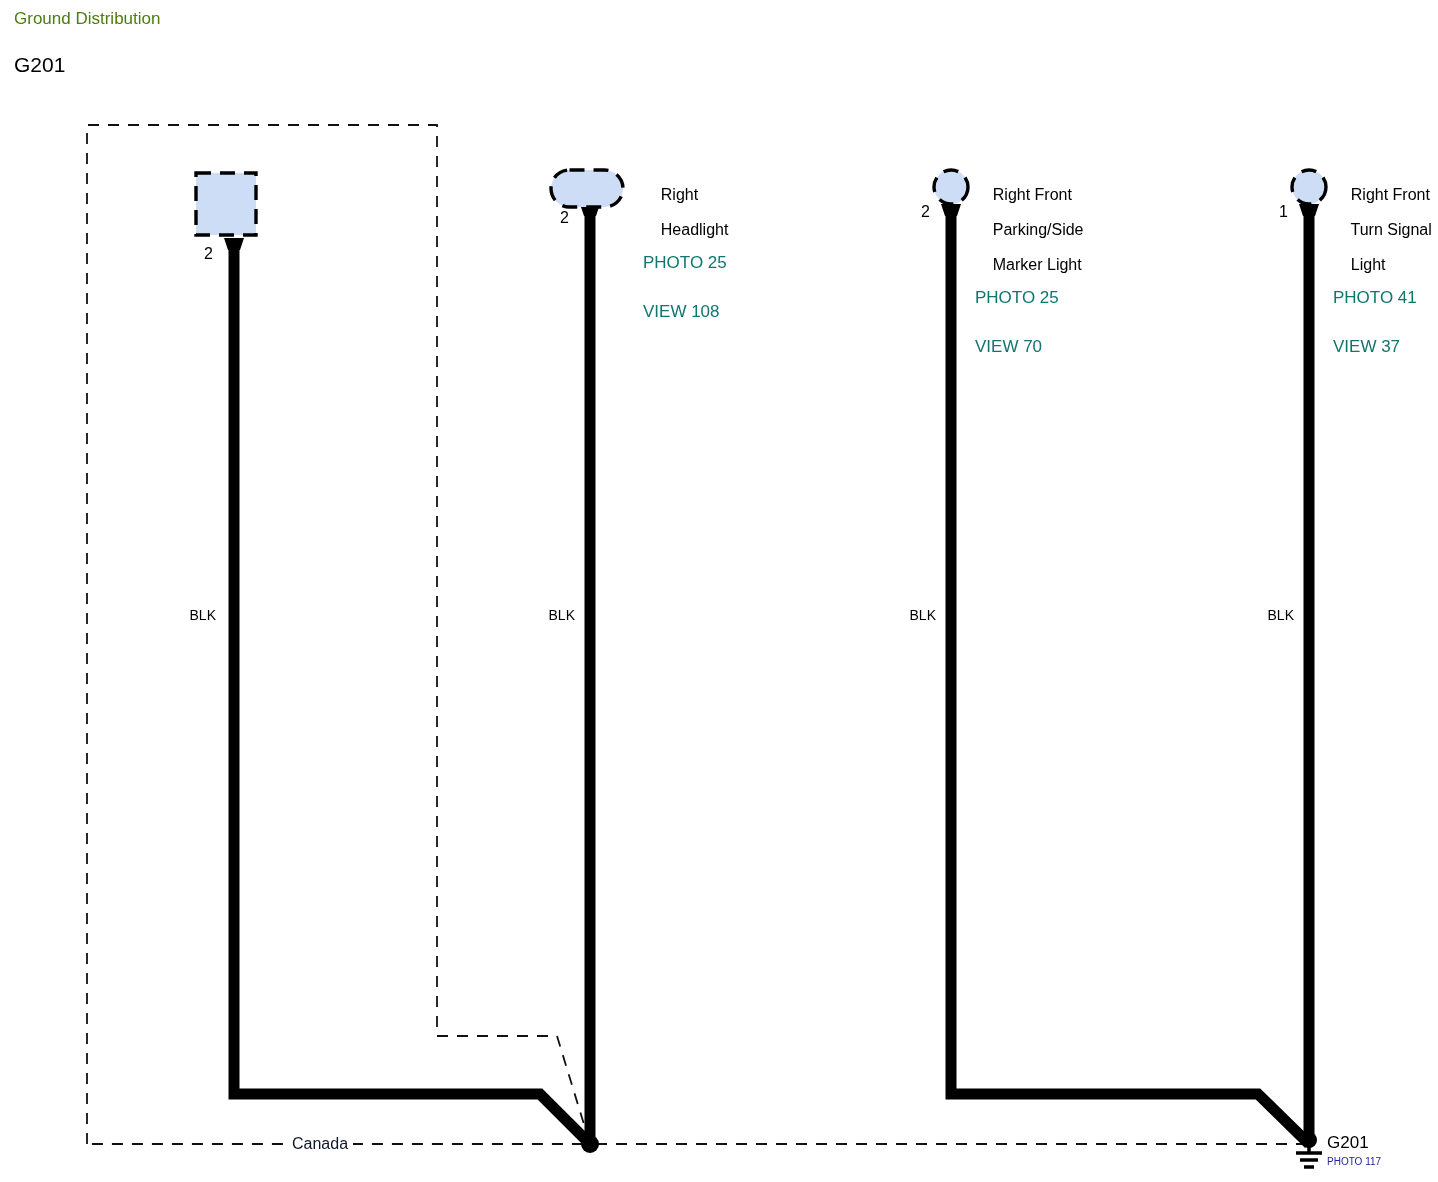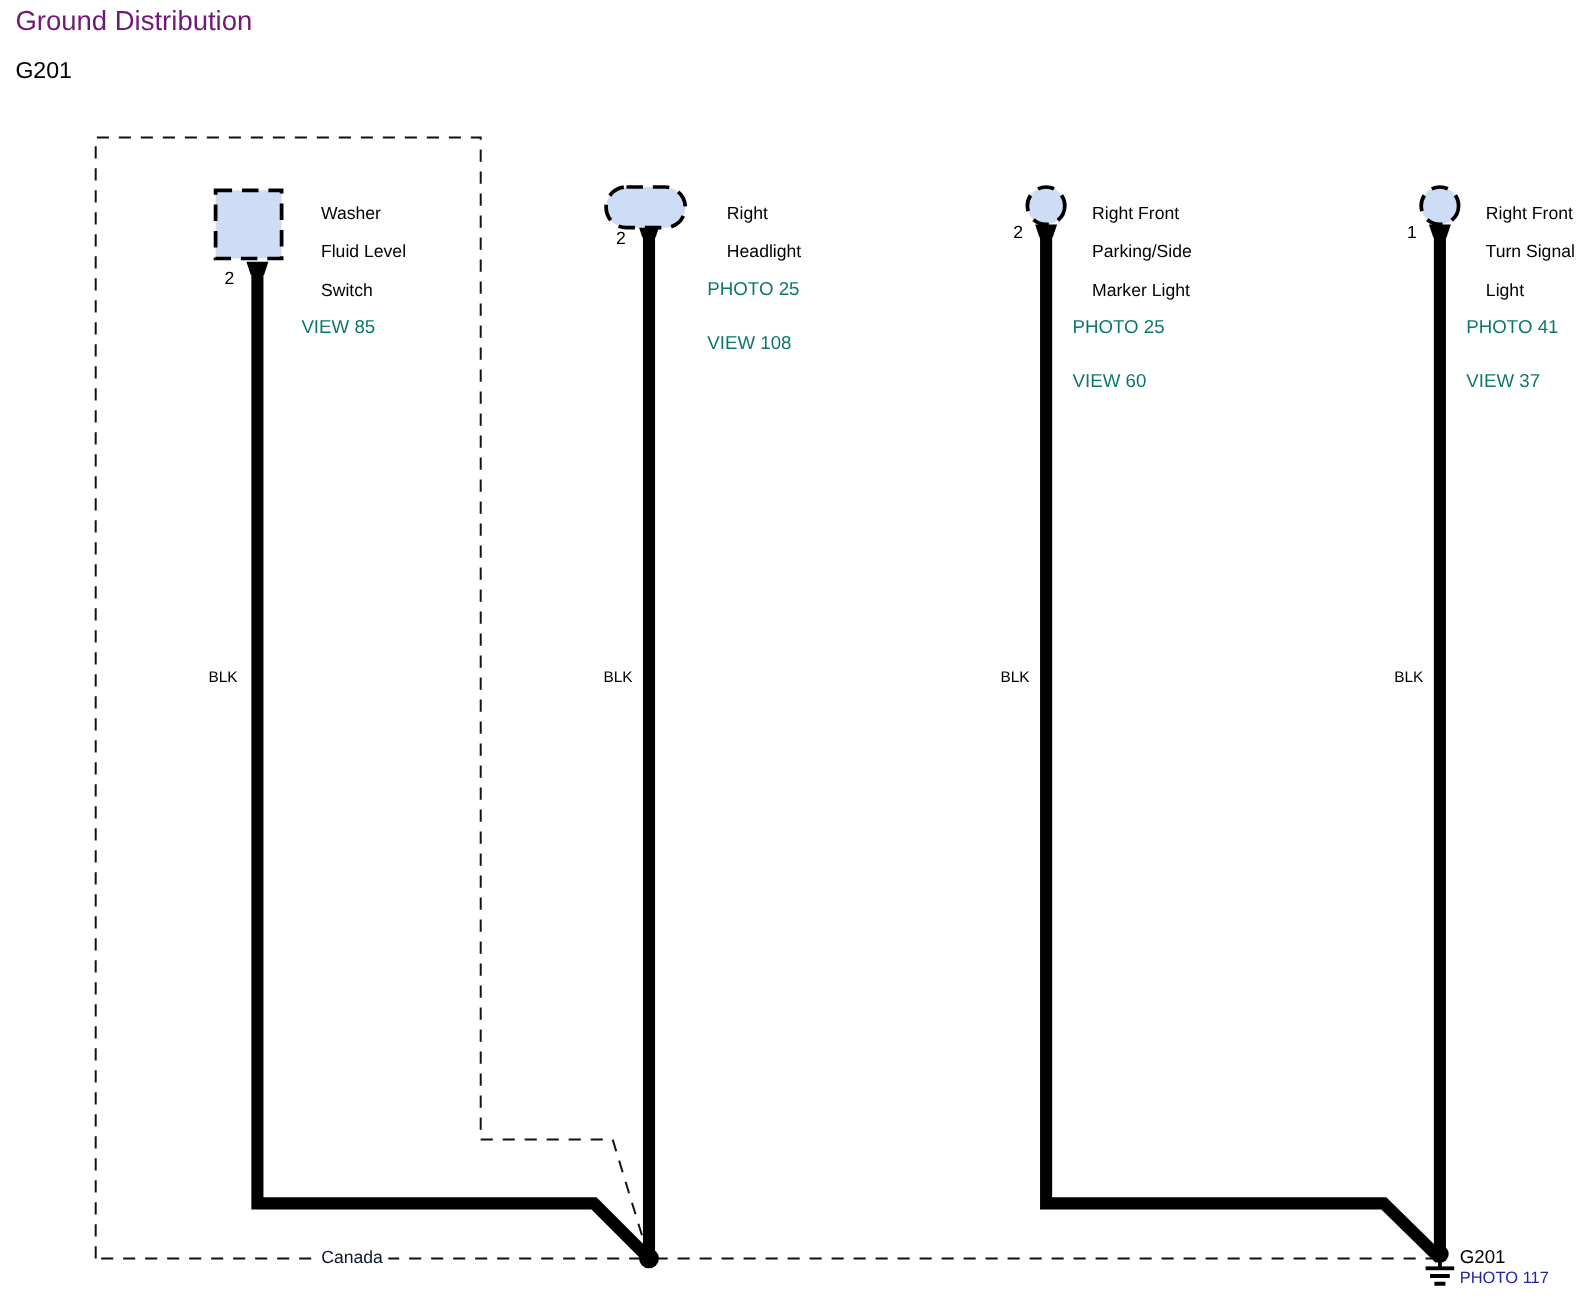--- a/index.html
+++ b/index.html
@@ -18,23 +18,23 @@
   }
   #diagram-root {
     position: relative;
     width: 1438px;
     height: 1182px;
   }
   .page-title {
     position: absolute;
     left: 14px;
     top: 4px;
-    font-size: 25px;
+    font-size: 17px;
     line-height: 30px;
-    color: #701a75;
+    color: #4d7c0f;
     white-space: nowrap;
   }
   .page-subtitle {
     position: absolute;
     left: 14px;
     top: 52px;
     font-size: 21px;
     line-height: 25px;
     color: #000;
     white-space: nowrap;
@@ -87,21 +87,21 @@
   }
   .ground-label {
     position: absolute;
     font-size: 17px;
     line-height: 19px;
     color: #000;
     white-space: nowrap;
   }
   .ground-ref {
     position: absolute;
-    font-size: 15px;
+    font-size: 10px;
     line-height: 14px;
     color: #2424a8;
     white-space: nowrap;
   }
 </style>
 </head>
 <body>
 
 <div id="diagram-root">
 
@@ -162,44 +162,38 @@
     <g>
       <circle cx="1309" cy="1140" r="8" fill="#000000"></circle>
       <line x1="1309" y1="1140" x2="1309" y2="1152" stroke="#000000" stroke-width="3.5"></line>
       <line x1="1296" y1="1153" x2="1322" y2="1153" stroke="#000000" stroke-width="3.5"></line>
       <line x1="1300" y1="1160" x2="1318" y2="1160" stroke="#000000" stroke-width="3.5"></line>
       <line x1="1304" y1="1167" x2="1314" y2="1167" stroke="#000000" stroke-width="3.5"></line>
     </g>
 
   </svg>
 
-  <div class="comp-label" style="left:274px; top:168px;">
-    <span>Washer</span><br>
-    <span>Fluid Level</span><br>
-    <span>Switch</span>
-    <span class="comp-ref">VIEW 85</span>
-  </div>
   <div class="pin-num" style="left:185px; top:245px; width:28px;">2</div>
   <div class="wire-color" style="left:160px; top:607px; width:56px;">BLK</div>
 
   <div class="comp-label" style="left:643px; top:168px;">
     <span>Right</span><br>
     <span>Headlight</span>
     <span class="comp-ref">PHOTO 25</span>
     <span class="comp-ref">VIEW 108</span>
   </div>
   <div class="pin-num" style="left:541px; top:209px; width:28px;">2</div>
   <div class="wire-color" style="left:519px; top:607px; width:56px;">BLK</div>
 
   <div class="comp-label" style="left:975px; top:168px;">
     <span>Right Front</span><br>
     <span>Parking/Side</span><br>
     <span>Marker Light</span>
     <span class="comp-ref">PHOTO 25</span>
-    <span class="comp-ref">VIEW 60</span>
+    <span class="comp-ref">VIEW 70</span>
   </div>
   <div class="pin-num" style="left:902px; top:203px; width:28px;">2</div>
   <div class="wire-color" style="left:880px; top:607px; width:56px;">BLK</div>
 
   <div class="comp-label" style="left:1333px; top:168px;">
     <span>Right Front</span><br>
     <span>Turn Signal</span><br>
     <span>Light</span>
     <span class="comp-ref">PHOTO 41</span>
     <span class="comp-ref">VIEW 37</span>

